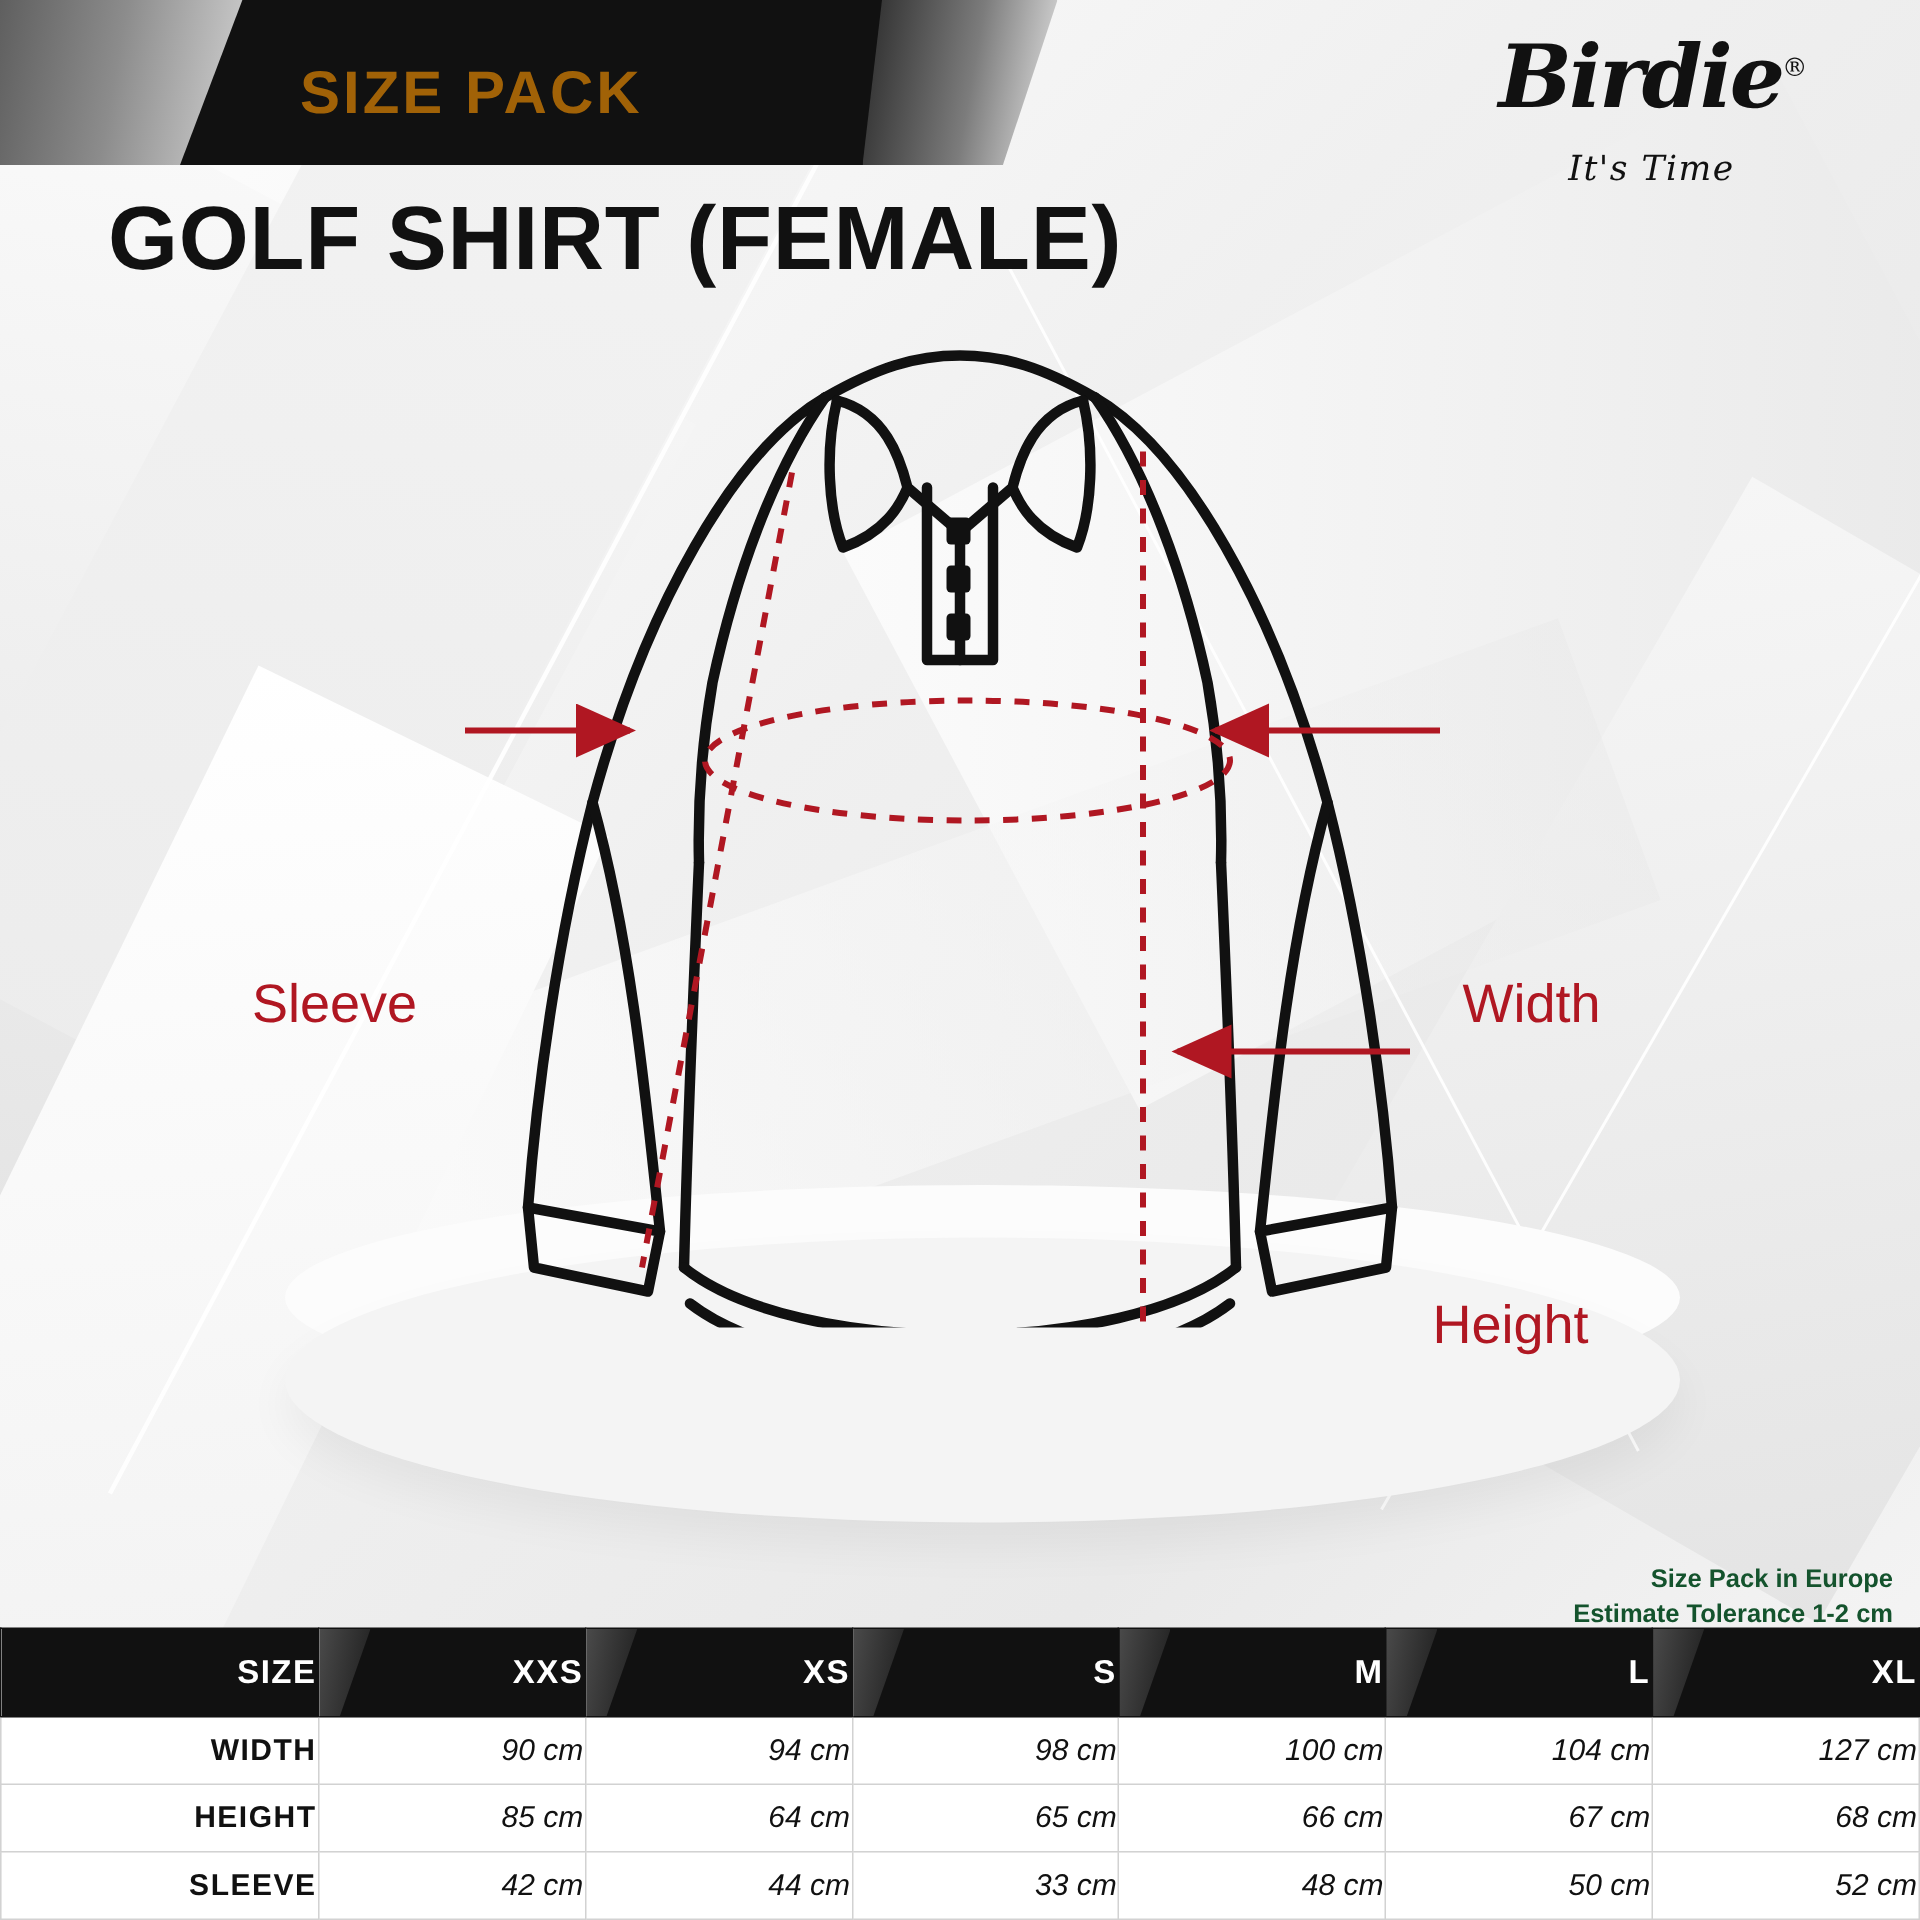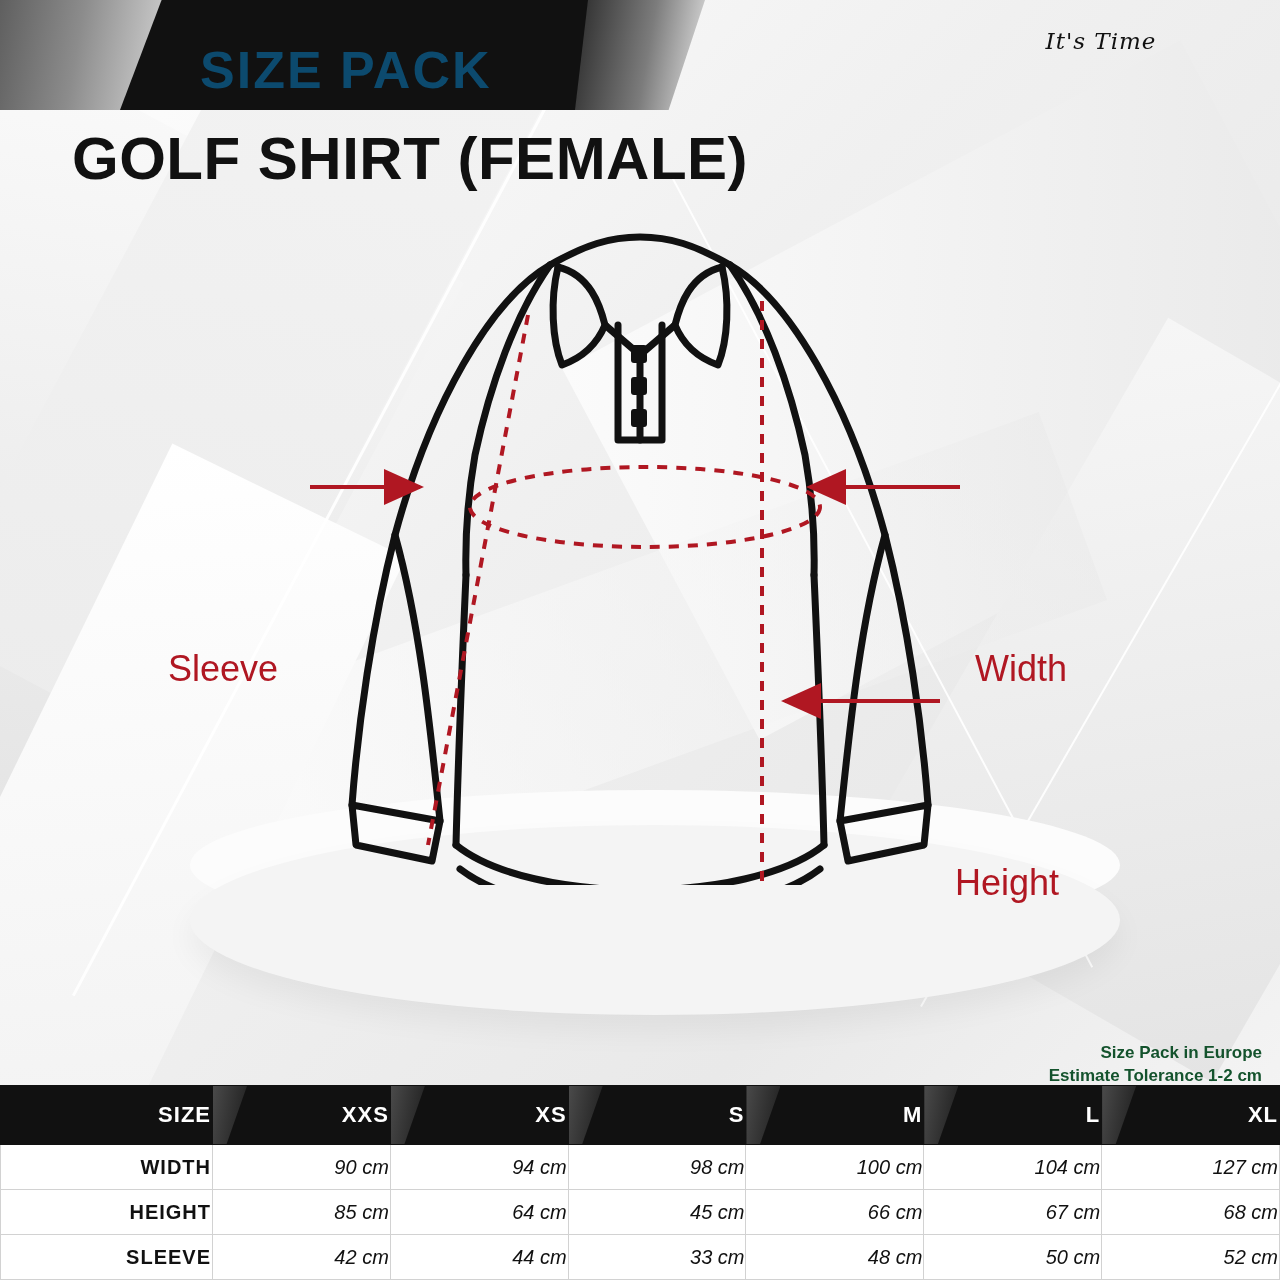--- a/index.html
+++ b/index.html
@@ -72,22 +72,22 @@
     top: 0; left: 575px;
     width: 130px;
     height: 110px;
     background: linear-gradient(100deg,#2a2a2a 0%, #7c7c7c 55%, #e6e6e6 100%);
     clip-path: polygon(10% 0, 100% 0, 72% 100%, 0 100%);
   }
   .size-pack-text {
     position: absolute;
     top: 40px;
     left: 200px;
-    color: #0c4a6e;
-    font-size: 52px;
+    color: #a16207;
+    font-size: 40px;
     font-weight: bold;
     letter-spacing: 2px;
   }
   .title-main {
     position: absolute;
     top: 124px;
     left: 72px;
     color: #111111;
     font-size: 60px;
     font-weight: bold;
@@ -115,21 +115,21 @@
     font-size: 17px;
     vertical-align: super;
     font-style: normal;
     font-weight: normal;
   }
   .logo-tag {
     font-family: "DejaVu Serif", serif;
     font-style: italic;
     font-size: 23px;
     color: #111111;
-    margin-top: 6px;
+    margin-top: 20px;
     letter-spacing: 1px;
   }
 
   
   .illus {
     position: absolute;
     top: 185px;
     left: 0;
     width: 1280px;
     height: 860px;
@@ -251,20 +251,21 @@
 
   <div class="header-band">
     <div class="blk-left"></div>
     <div class="blk-main"></div>
     <div class="blk-tail"></div>
     <div class="size-pack-text">SIZE PACK</div>
   </div>
   <div class="title-main">GOLF SHIRT (FEMALE)</div>
 
   <div class="logo">
+    <div class="logo-word"><span>Birdie</span><span class="logo-reg">®</span></div>
     <div class="logo-tag">It's Time</div>
   </div>
 
   <div class="illus">
     <div class="podium-top"></div>
     <div class="podium"></div>
 
     <svg class="shirt-svg" viewBox="0 0 680 680">
       <g fill="none" stroke="#111111" stroke-width="7" stroke-linejoin="round" stroke-linecap="round">
 
@@ -361,21 +362,21 @@
           <td>94 cm</td>
           <td>98 cm</td>
           <td>100 cm</td>
           <td>104 cm</td>
           <td>127 cm</td>
         </tr>
         <tr>
           <td class="rowhead">HEIGHT</td>
           <td>85 cm</td>
           <td>64 cm</td>
-          <td>45 cm</td>
+          <td>65 cm</td>
           <td>66 cm</td>
           <td>67 cm</td>
           <td>68 cm</td>
         </tr>
         <tr>
           <td class="rowhead">SLEEVE</td>
           <td>42 cm</td>
           <td>44 cm</td>
           <td>33 cm</td>
           <td>48 cm</td>

